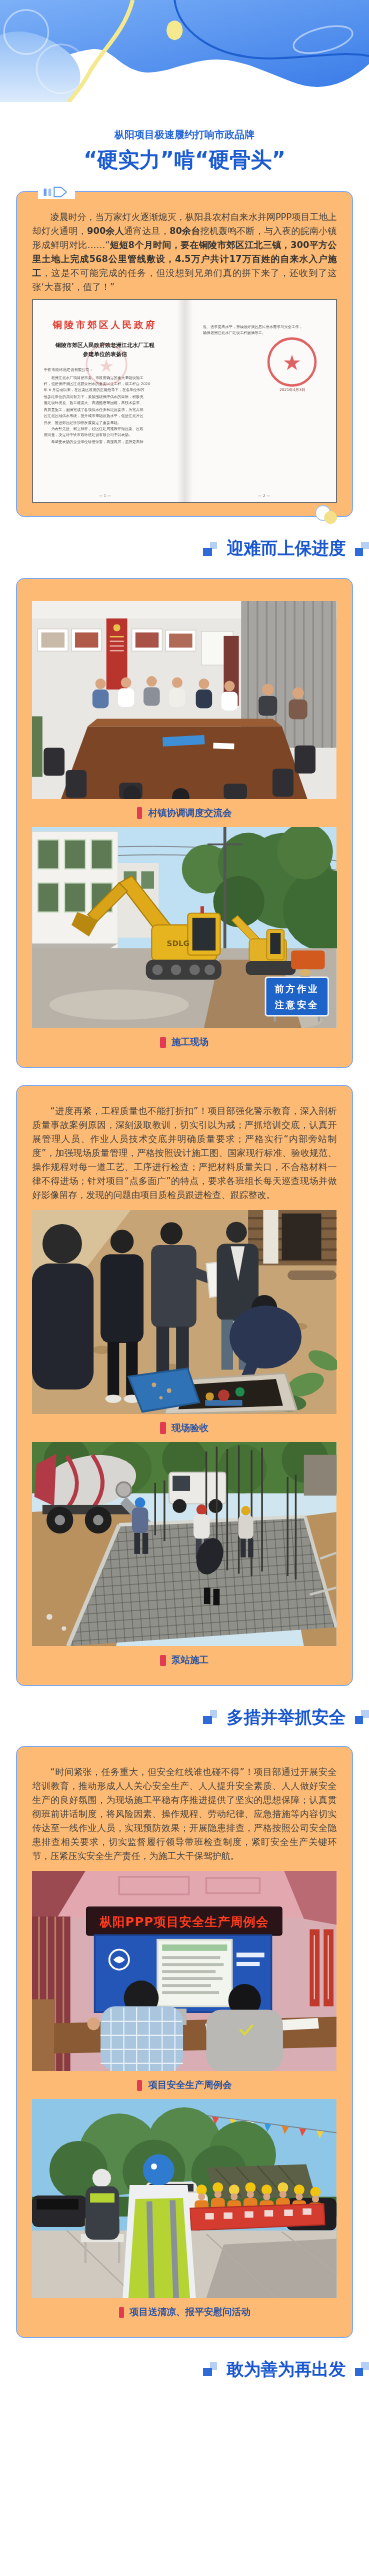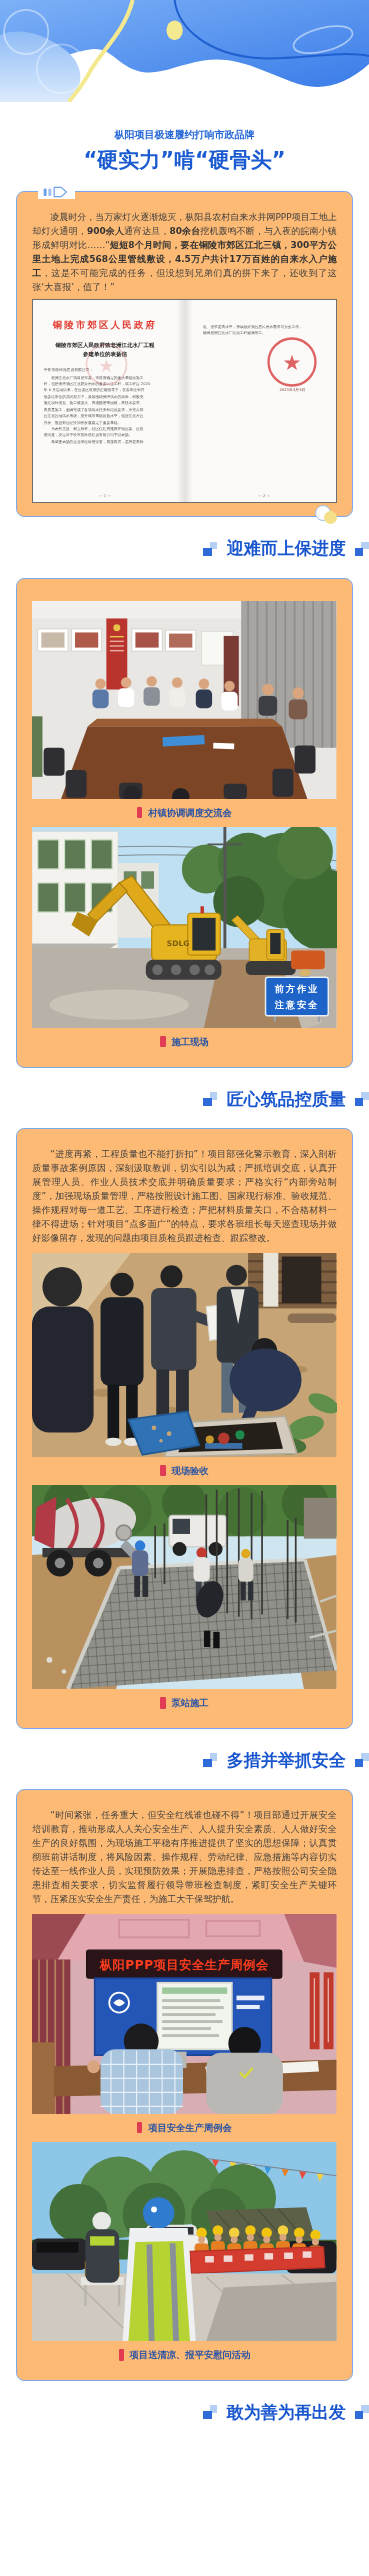--- a/index.html
+++ b/index.html
@@ -31,21 +31,21 @@
   
   .sec{display:flex;align-items:center;justify-content:flex-end;gap:9.3px;margin:20px 0 13px;}
   .sec-title{font-size:17px;font-weight:800;color:#1a57cf;line-height:23px;}
   .sq{position:relative;width:14px;height:14px;flex:0 0 auto;}
   .sq .lite{position:absolute;right:0;top:0;width:7.6px;height:7.6px;background:#b5d0f4;}
   .sq .solid{position:absolute;left:0;bottom:0;width:8.2px;height:8.2px;background:#2e6bd8;}
 
   
   .figure{margin:5.8px 0 0;line-height:0;}
   .figure svg{display:block;width:100%;}
-  .caption{display:flex;align-items:center;justify-content:center;gap:5.8px;margin:7px 0 8.2px;}
+  .caption{display:flex;align-items:flex-end;justify-content:center;gap:5.8px;margin:7px 0 8.2px;}
   .caption-bar{width:5.2px;height:11.6px;border-radius:1.2px;background:#e23b54;flex:0 0 auto;}
   .caption-text{font-size:9.3px;font-weight:600;color:#2d55a5;line-height:13px;}
 
   
   .doc{display:flex;height:202px;background:#fbfaf8;border:0.6px solid #6e6e6e;margin:4.7px 0 2.3px;
        position:relative;gap:16px;}
   .doc::after{content:'';position:absolute;left:50%;top:0;bottom:0;width:16.3px;
        transform:translateX(-50%);
        background:linear-gradient(90deg,rgba(0,0,0,0),rgba(0,0,0,0.10),rgba(0,0,0,0));}
   .doc-page{flex:1;position:relative;padding:8.2px 10.5px;box-sizing:border-box;}
@@ -334,31 +334,20 @@
           <text x="456" y="310" text-anchor="middle" font-size="16" font-weight="bold" fill="#ffffff" letter-spacing="3">注意安全</text>
         </g>
       </svg>
     </figure>
     <div class="caption">
       <span class="caption-bar"></span>
       <span class="caption-text">施工现场</span>
     </div>
   </section>
 
-  <h2 class="sec">
-    <span class="sq">
-        <span class="lite"></span>
-        <span class="solid"></span>
-      </span>
-    <span class="sec-title">匠心筑品控质量</span>
-    <span class="sq">
-        <span class="lite"></span>
-        <span class="solid"></span>
-      </span>
-  </h2>
 
   <section class="card">
     <p class="para">“进度再紧，工程质量也不能打折扣”！项目部强化警示教育，深入剖析质量事故案例原因，深刻汲取教训，切实引以为戒；严抓培训交底，认真开展管理人员、作业人员技术交底并明确质量要求；严格实行“内部旁站制度”，加强现场质量管理，严格按照设计施工图、国家现行标准、验收规范、操作规程对每一道工艺、工序进行检查；严把材料质量关口，不合格材料一律不得进场；针对项目“点多面广”的特点，要求各班组长每天巡查现场并做好影像留存，发现的问题由项目质检员跟进检查、跟踪整改。</p>
 
     <figure class="figure" style="margin:8.2px 0 0;">
       <svg viewBox="0 0 524 350" height="204" preserveAspectRatio="none">
         <rect width="524" height="350" fill="#c6a475"></rect>
         <polygon points="0,0 170,0 70,130 0,160" fill="#d9c29a"></polygon>
         <g fill="#b08f5f">
             <ellipse cx="120" cy="240" rx="16" ry="7"></ellipse>

